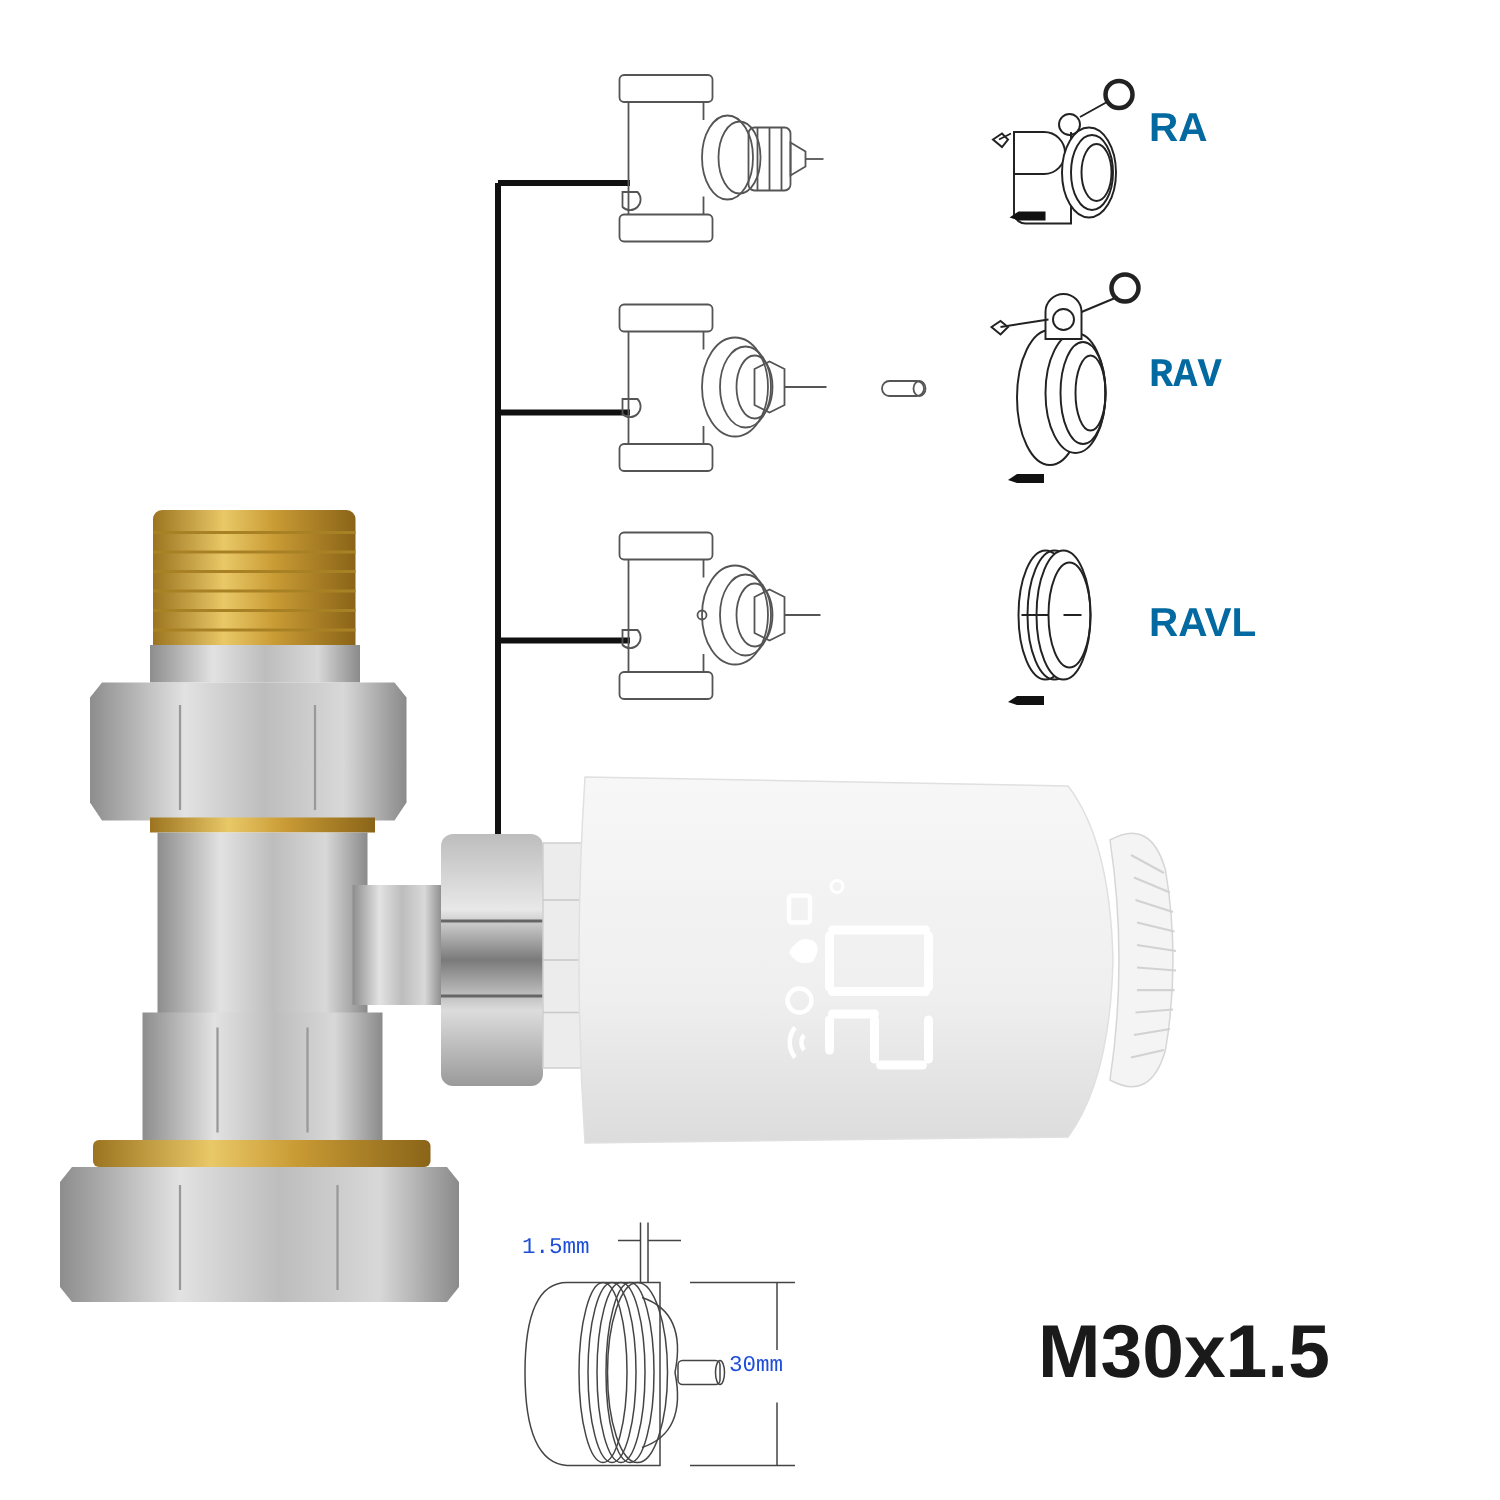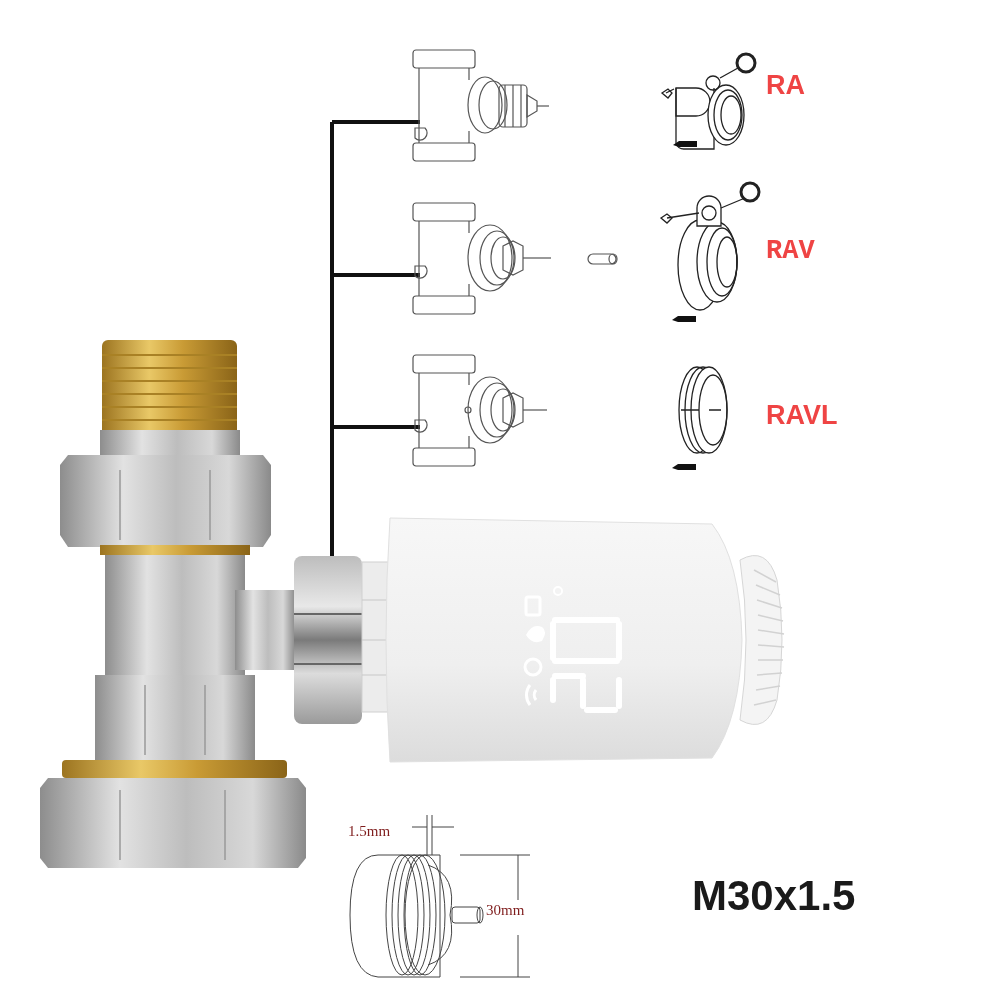--- a/index.html
+++ b/index.html
@@ -1,20 +1,20 @@
 <!DOCTYPE html>
 <html><head>
 <meta charset="utf-8">
 <style>
   html,body{margin:0;padding:0;background:#fff;}
   body{width:1000px;height:1000px;position:relative;overflow:hidden;font-family:"Liberation Sans",sans-serif;}
   .abs{position:absolute;}
-  .label-big{font-weight:bold;color:#ef4444;font-size:27px;}
-  .dim-text{font-family:Liberation Serif, serif;font-size:15px;color:#7f1d1d;}
-  .spec{font-weight:bold;font-size:42px;color:#1a1a1a;}
+  .label-big{font-weight:bold;color:#0369a1;font-size:27px;}
+  .dim-text{font-family:Liberation Mono, monospace;font-size:15px;color:#1d4ed8;}
+  .spec{font-weight:bold;font-size:50px;color:#1a1a1a;}
   svg{position:absolute;overflow:visible;}
 </style>
 </head>
 <body>
 
 <svg style="left:0;top:0;width:1000px;height:1000px;">
   <path d="M332 122 H420 M332 122 V558 M332 275 H420 M332 427 H420" stroke="#111" stroke-width="4" fill="none"></path>
 </svg>
 
 <div class="abs" style="left:405px;top:45px;width:140px;height:120px;">

